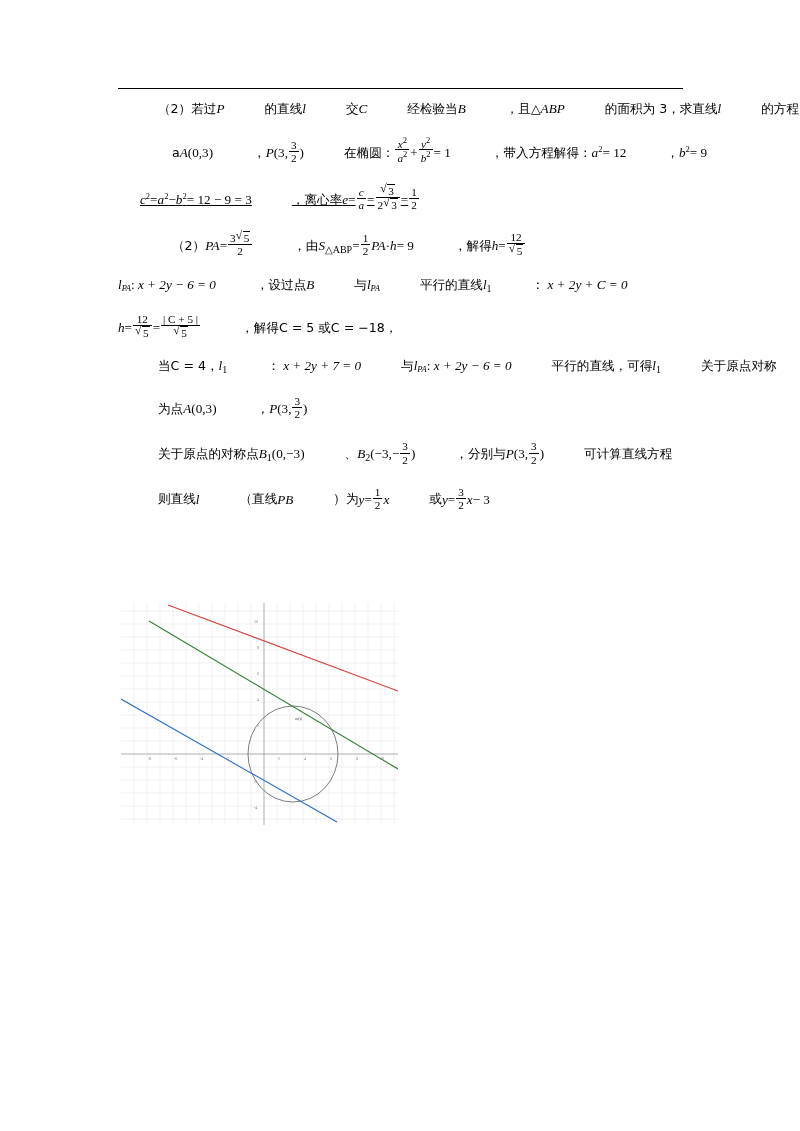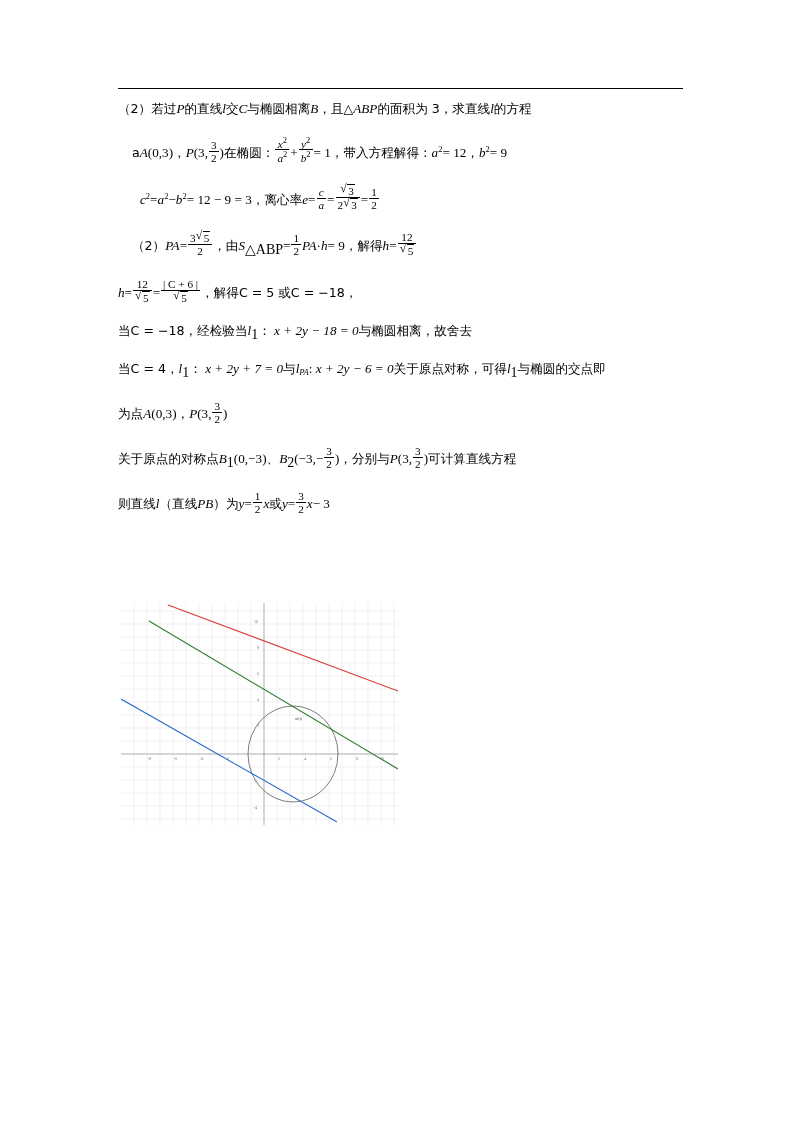--- a/index.html
+++ b/index.html
@@ -37,44 +37,45 @@
   }
   .line {
     font-size: 13.2px;
     line-height: 1.0;
     margin-bottom: 20px;
     white-space: nowrap;
     color: #000;
   }
   .ind1 { padding-left: 0px; }
   .ind2 { padding-left: 14px; }
-  .ind3 { padding-left: 22px; }
+  .ind3 { padding-left: 22px; text-decoration: underline; }
 
   i, .it {
     font-style: italic;
     font-family: "Liberation Serif", serif;
   }
   .sub {
     font-size: 8.5px;
     vertical-align: -0.28em;
     font-style: italic;
   }
   .subn {
-    font-size: 14px;
+    font-size: 10px;
     vertical-align: -0.28em;
     font-style: normal;
   }
   .sup {
     font-size: 8.5px;
     vertical-align: 0.55em;
     font-style: normal;
   }
   .cjk {
     font-family: "DejaVu Sans", sans-serif;
     font-size: 12.6px;
+    margin-left: 40px;
   }
   
   .frac {
     display: inline-block;
     vertical-align: -0.48em;
     text-align: center;
     font-size: 11.2px;
     line-height: 1.08;
     margin: 0 1px;
   }
@@ -135,46 +136,46 @@
 </head>
 <body>
 
 <div class="page">
 
   <div class="top-rule"></div>
 
   <div class="content">
 
     <div class="line ind1">
-      <span class="cjk">（2）若过</span><i>P</i><span class="cjk">的直线</span><i>l</i><span class="cjk">交</span><i>C</i><span class="cjk">与椭圆相离</span><i>B</i><span class="cjk">，且△</span><i>ABP</i><span class="cjk">的面积为 3，求直线</span><i>l</i><span class="cjk">的方程</span>
+      <span class="cjk">（2）若过</span><i>P</i><span class="cjk">的直线</span><i>l</i><span class="cjk">交</span><i>C</i><span class="cjk">经检验当</span><i>B</i><span class="cjk">，且△</span><i>ABP</i><span class="cjk">的面积为 3，求直线</span><i>l</i><span class="cjk">的方程</span>
     </div>
 
     <div class="line ind2">
       <span class="cjk">a</span><i>A</i><span>(0,3)</span><span class="cjk">，</span><i>P</i><span>(3,</span><span class="frac"><span class="num">3</span><span class="den">2</span></span><span>)</span><span class="cjk">在椭圆：</span><span class="frac"><span class="num"><i>x</i><span class="sup">2</span></span><span class="den"><i>a</i><span class="sup">2</span></span></span><span>+</span><span class="frac"><span class="num"><i>y</i><span class="sup">2</span></span><span class="den"><i>b</i><span class="sup">2</span></span></span><span>= 1</span><span class="cjk">，带入方程解得：</span><i>a</i><span class="sup">2</span><span>= 12</span><span class="cjk">，</span><i>b</i><span class="sup">2</span><span>= 9</span>
     </div>
 
     <div class="line ind3">
       <i>c</i><span class="sup">2</span><span>=</span><i>a</i><span class="sup">2</span><span>−</span><i>b</i><span class="sup">2</span><span>= 12 − 9 = 3</span><span class="cjk">，离心率</span><i>e</i><span>=</span><span class="frac"><span class="num"><i>c</i></span><span class="den"><i>a</i></span></span><span>=</span><span class="frac"><span class="num"><span class="sqrt"><span class="rad">3</span></span></span><span class="den"><span>2</span><span class="sqrt"><span class="rad">3</span></span></span></span><span>=</span><span class="frac"><span class="num">1</span><span class="den">2</span></span>
     </div>
 
     <div class="line ind2">
       <span class="cjk">（2）</span><i>PA</i><span>=</span><span class="frac"><span class="num"><span>3</span><span class="sqrt"><span class="rad">5</span></span></span><span class="den">2</span></span><span class="cjk">，由</span><i>S</i><span class="subn">△ABP</span><span>=</span><span class="frac"><span class="num">1</span><span class="den">2</span></span><i>PA</i><span>·</span><i>h</i><span>= 9</span><span class="cjk">，解得</span><i>h</i><span>=</span><span class="frac"><span class="num">12</span><span class="den"><span class="sqrt"><span class="rad">5</span></span></span></span>
     </div>
 
-
-    <div class="line ind1">
-      <i>h</i><span>=</span><span class="frac"><span class="num">12</span><span class="den"><span class="sqrt"><span class="rad">5</span></span></span></span><span>=</span><span class="frac"><span class="num abs">| C + 6 |</span><span class="den"><span class="sqrt"><span class="rad">5</span></span></span></span><span class="cjk">，解得C = 5 或C = −18，</span>
-    </div>
-
-    <div class="line ind1">
-      <span class="cjk">当C = −18，经检验当</span><i>l</i><span class="subn">1</span><span class="cjk">：</span> <i>x + 2y − 18 = 0</i><span class="cjk">与椭圆相离，故舍去</span>
-    </div>
-
-    <div class="line ind1">
-      <span class="cjk">当C = 4，</span><i>l</i><span class="subn">1</span><span class="cjk">：</span> <i>x + 2y + 7 = 0</i><span class="cjk">与</span><i>l</i><span class="sub">PA</span><span>:</span> <i>x + 2y − 6 = 0</i><span class="cjk">关于原点对称，可得</span><i>l</i><span class="subn">1</span><span class="cjk">与椭圆的交点即</span>
+    <div class="line ind1">
+      <i>l</i><span class="sub">PA</span><span>:</span> <i>x + 2y − 6 = 0</i><span class="cjk">，设过点</span><i>B</i><span class="cjk">与</span><i>l</i><span class="sub">PA</span><span class="cjk">平行的直线</span><i>l</i><span class="subn">1</span><span class="cjk">：</span> <i>x + 2y + C = 0</i>
+    </div>
+
+    <div class="line ind1">
+      <i>h</i><span>=</span><span class="frac"><span class="num">12</span><span class="den"><span class="sqrt"><span class="rad">5</span></span></span></span><span>=</span><span class="frac"><span class="num abs">| C + 5 |</span><span class="den"><span class="sqrt"><span class="rad">5</span></span></span></span><span class="cjk">，解得C = 5 或C = −18，</span>
+    </div>
+
+
+    <div class="line ind1">
+      <span class="cjk">当C = 4，</span><i>l</i><span class="subn">1</span><span class="cjk">：</span> <i>x + 2y + 7 = 0</i><span class="cjk">与</span><i>l</i><span class="sub">PA</span><span>:</span> <i>x + 2y − 6 = 0</i><span class="cjk">平行的直线，可得</span><i>l</i><span class="subn">1</span><span class="cjk">关于原点对称</span>
     </div>
 
     <div class="line ind1">
       <span class="cjk">为点</span><i>A</i><span>(0,3)</span><span class="cjk">，</span><i>P</i><span>(3,</span><span class="frac"><span class="num">3</span><span class="den">2</span></span><span>)</span>
     </div>
 
     <div class="line ind1">
       <span class="cjk">关于原点的对称点</span><i>B</i><span class="subn">1</span><span>(0,−3)</span><span class="cjk">、</span><i>B</i><span class="subn">2</span><span>(−3,−</span><span class="frac"><span class="num">3</span><span class="den">2</span></span><span>)</span><span class="cjk">，分别与</span><i>P</i><span>(3,</span><span class="frac"><span class="num">3</span><span class="den">2</span></span><span>)</span><span class="cjk">可计算直线方程</span>
     </div>
 

